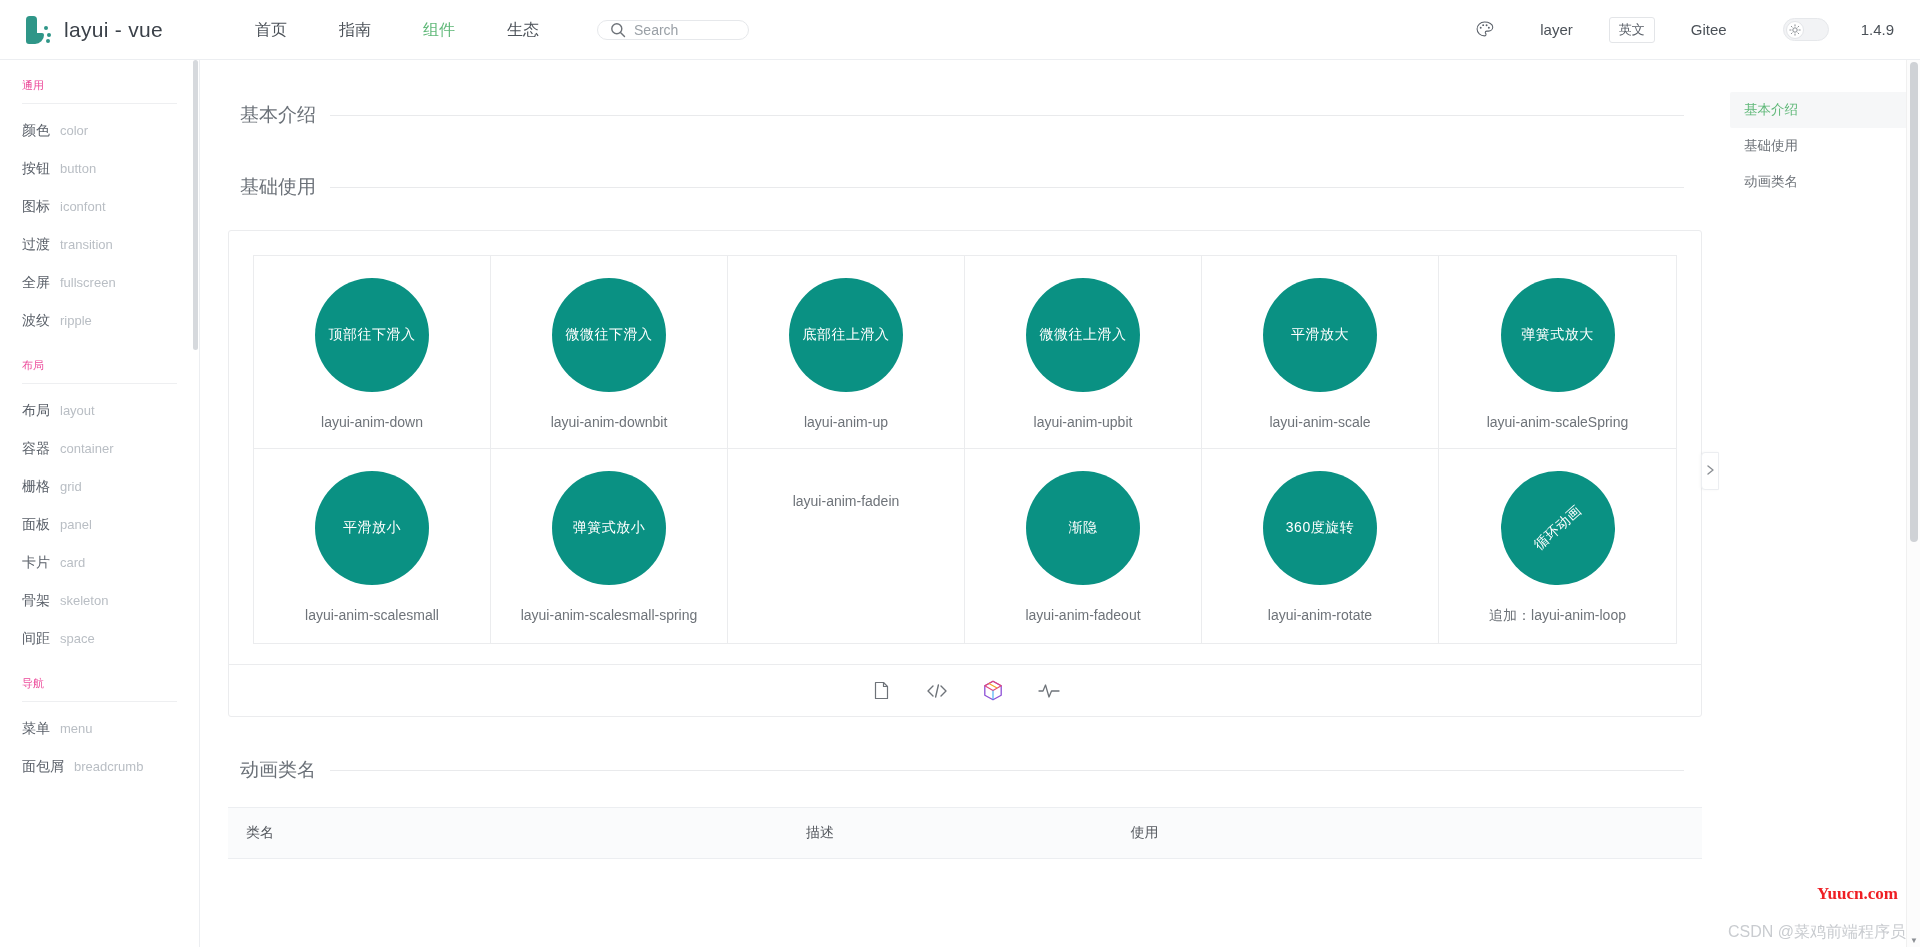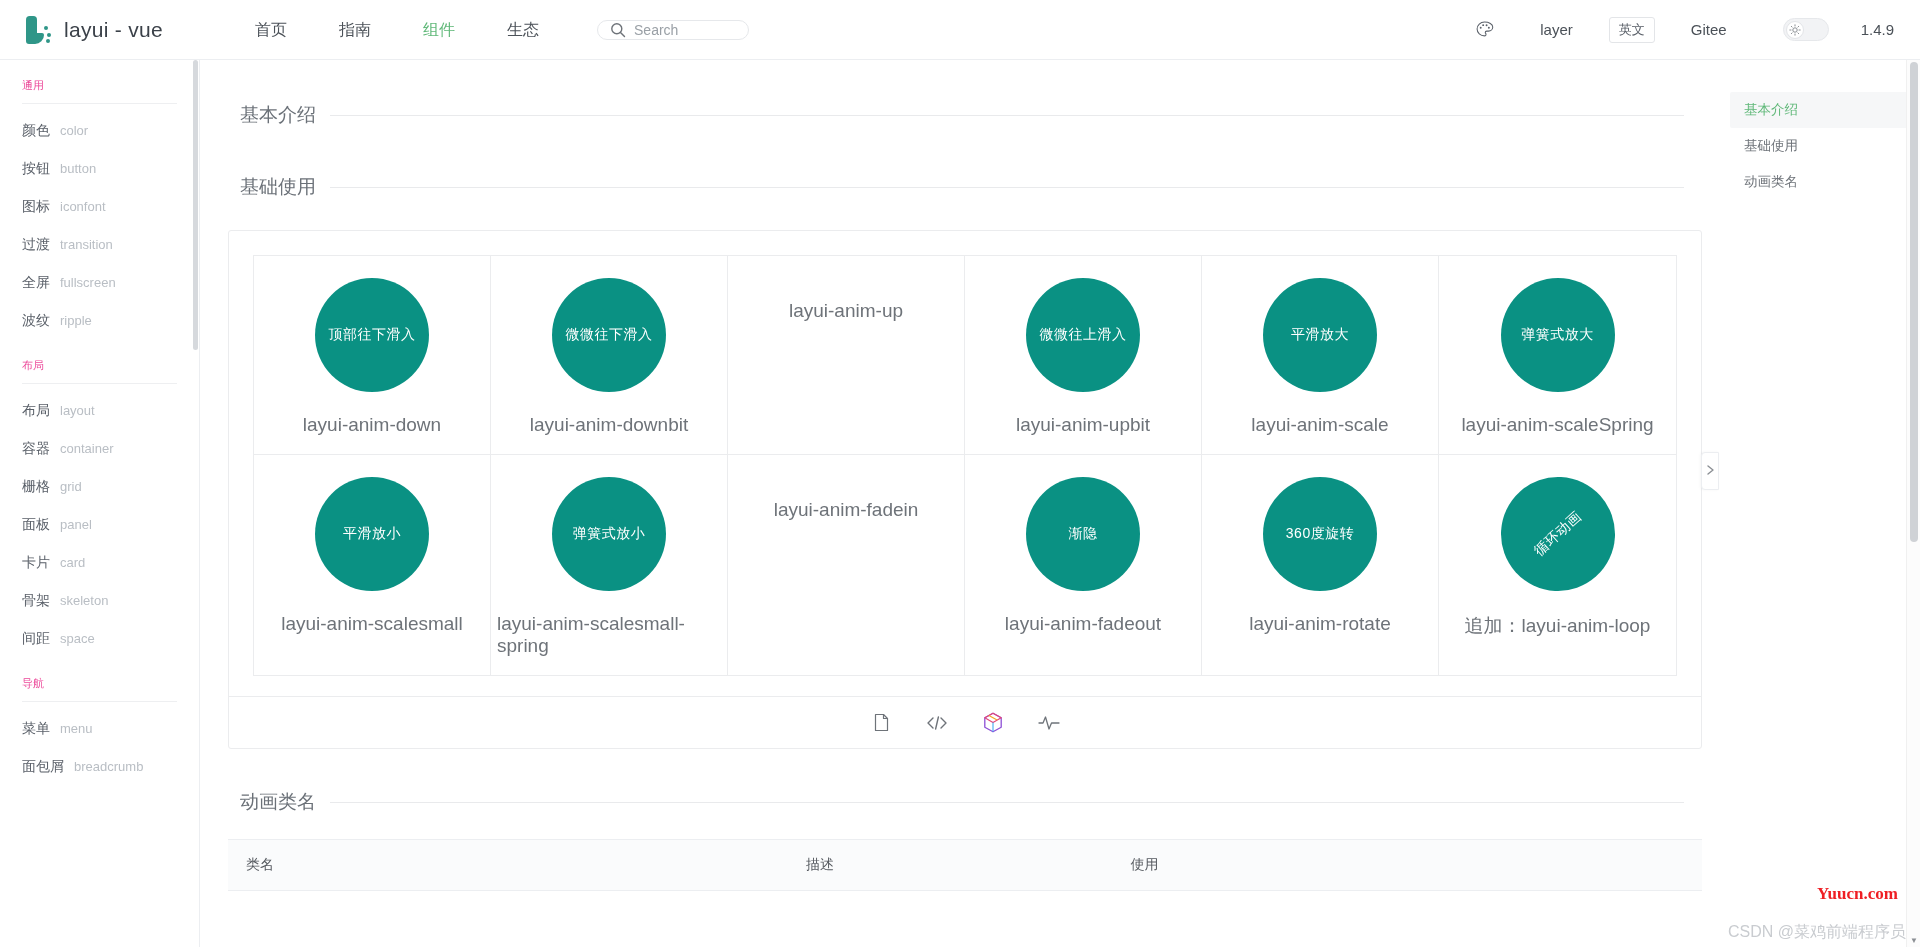--- a/index.html
+++ b/index.html
@@ -133,21 +133,21 @@
     display: flex; flex-direction: column; align-items: center;
   }
   .anim-grid .anim-cell:nth-child(6n) { border-right: none; }
   .anim-grid .anim-cell:nth-child(n+7) { border-bottom: none; }
   .anim-circle {
     width: 114px; height: 114px; border-radius: 50%;
     display: flex; align-items: center; justify-content: center;
     color: #fff; font-size: 14px; letter-spacing: .5px; text-align: center;
   }
   .anim-circle.rot { transform: rotate(-42deg); }
-  .anim-label { margin-top: 22px; font-size: 19px; color: #6e7379; }
+  .anim-label { margin-top: 22px; font-size: 14px; color: #6e7379; }
 
   .demo-toolbar {
     border-top: 1px solid #ebecee; height: 52px;
     display: flex; align-items: center; justify-content: center; gap: 34px;
   }
   .tool-icon { cursor: pointer; display: flex; align-items: center; justify-content: center; width: 22px; height: 22px;}
 
   .table-wrap { margin-top: 22px; border-top: 1px solid #eceef1; }
   .dtable { width: 100%; border-collapse: collapse; }
   .dtable th {
@@ -362,20 +362,21 @@
 
             <div class="anim-cell">
               <div class="anim-circle" style="background: rgb(10, 145, 131);">顶部往下滑入</div>
               <div class="anim-label">layui-anim-down</div>
             </div>
             <div class="anim-cell">
               <div class="anim-circle" style="background: rgb(10, 145, 131);">微微往下滑入</div>
               <div class="anim-label">layui-anim-downbit</div>
             </div>
             <div class="anim-cell">
+              <div class="anim-circle" style="background: rgb(10, 145, 131);">底部往上滑入</div>
               <div class="anim-label">layui-anim-up</div>
             </div>
             <div class="anim-cell">
               <div class="anim-circle" style="background: rgb(10, 145, 131);">微微往上滑入</div>
               <div class="anim-label">layui-anim-upbit</div>
             </div>
             <div class="anim-cell">
               <div class="anim-circle" style="background: rgb(10, 145, 131);">平滑放大</div>
               <div class="anim-label">layui-anim-scale</div>
             </div>

